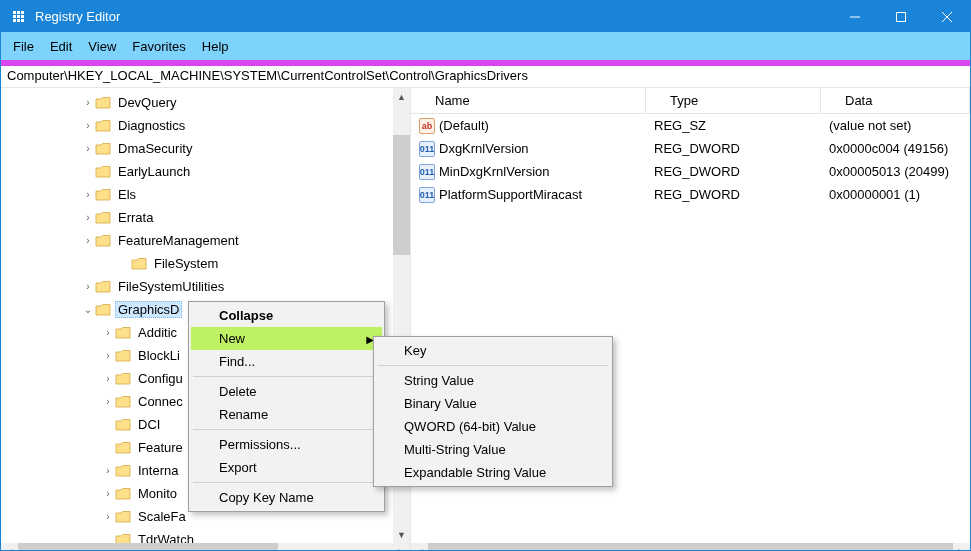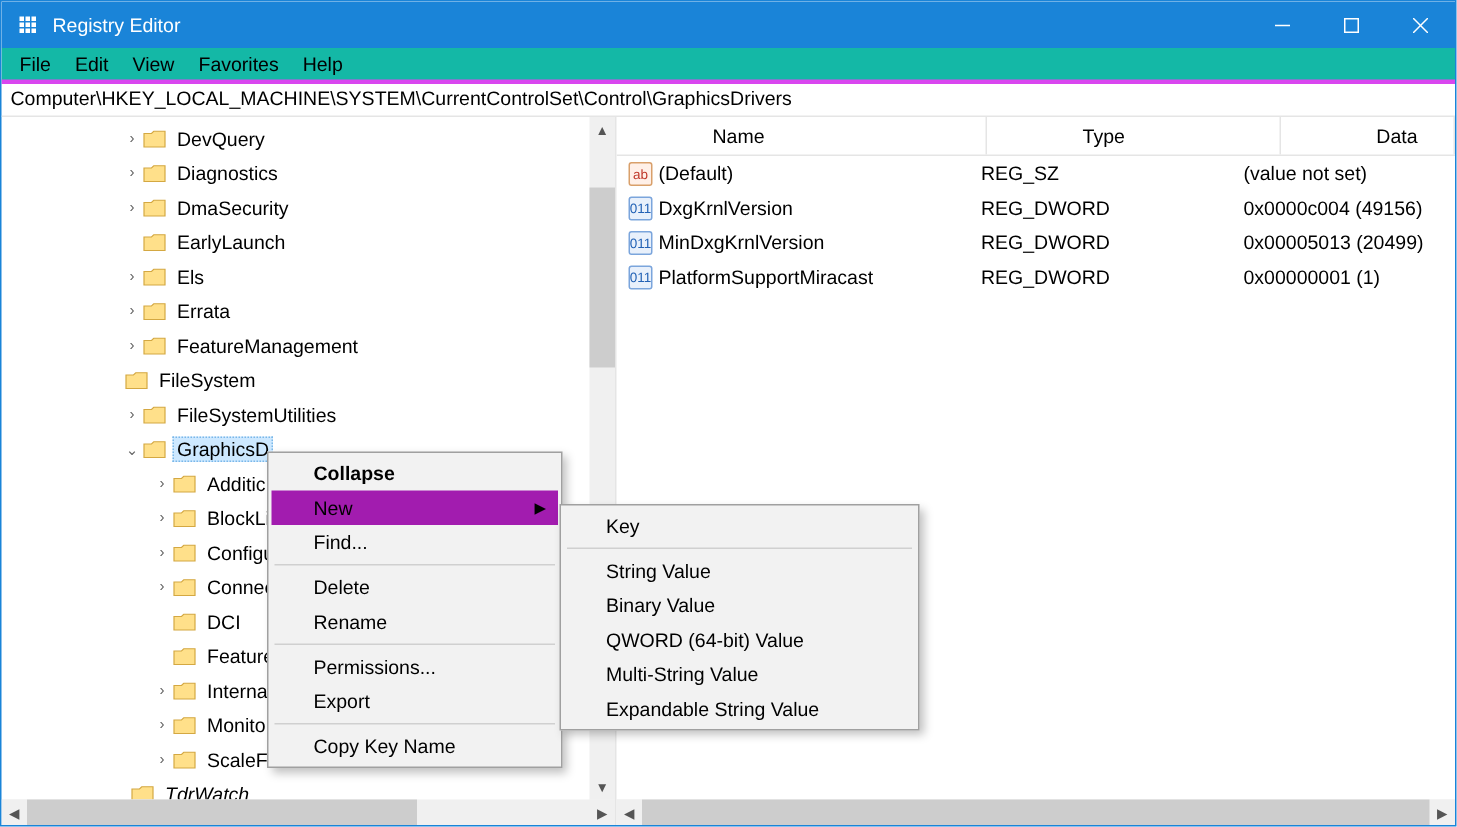--- a/index.html
+++ b/index.html
@@ -2,61 +2,61 @@
 <html><head>
 <meta charset="utf-8">
 <style>
 * { box-sizing: border-box; margin: 0; padding: 0; font-family: "Segoe UI", Tahoma, sans-serif; }
 body { width: 971px; height: 551px; background: #fff; overflow: hidden; border: 1px solid #1a84d8; }
 .titlebar { height: 31px; background: #1a84d8; display: flex; align-items: center; color: #fff; font-size: 13px; }
 .titlebar .app-icon { margin: 0 8px 0 10px; width: 16px; height: 16px; display: flex; align-items: center; justify-content: center; }
 .titlebar .title { flex: 1; }
 .win-btns { display: flex; height: 100%; }
 .win-btn { width: 46px; display: flex; align-items: center; justify-content: center; cursor: pointer; }
-.menubar { height: 24px; background: #14b8a6; display: flex; align-items: center; font-size: 13px; padding: 4px 4px; border-bottom: 3px solid #d946ef; }
+.menubar { height: 24px; background: #7dd3fc; display: flex; align-items: center; font-size: 13px; padding: 14px 4px; border-bottom: 6px solid #d946ef; }
 .menubar span { padding: 2px 8px; cursor: pointer; }
 .address { height: 22px; font-size: 13px; padding: 2px 6px; border-bottom: 1px solid #e5e5e5; white-space: nowrap; overflow: hidden; }
 .content { display: flex; height: calc(100% - 31px - 24px - 22px); }
 .tree-pane { width: 410px; border-right: 1px solid #e5e5e5; position: relative; overflow: hidden; }
 .tree { height: calc(100% - 17px); overflow: hidden; position: relative; font-size: 13px; padding-top: 3px; }
 .tree-row { height: 23px; display: flex; align-items: center; white-space: nowrap; }
 .chev { width: 14px; text-align: center; color: #666; font-size: 10px; cursor: pointer; }
 .folder-icon { width: 16px; height: 14px; margin-right: 4px; }
 .folder-icon svg { display: block; }
 .tree-label { padding: 1px 3px; }
 .tree-row.selected .tree-label { background: #cde8ff; border: 1px dotted #7ab7e8; padding: 0 2px; }
 .list-pane { flex: 1; overflow: hidden; position: relative; }
 .list-header { height: 26px; display: flex; font-size: 13px; align-items: center; border-bottom: 1px solid #e5e5e5; }
-.list-header .col { padding: 0 24px; border-right: 1px solid #e5e5e5; height: 100%; display: flex; align-items: center; margin-left: 40px; }
+.list-header .col { padding: 0 24px; border-right: 1px solid #e5e5e5; height: 100%; display: flex; align-items: center; }
 .col-name { width: 235px; }
 .col-type { width: 175px; }
 .col-data { flex: 1; }
 .list-body { font-size: 13px; }
 .list-row { height: 23px; display: flex; align-items: center; }
-.val-icon { width: 16px; height: 16px; margin: 0 4px 0 8px; display: inline-flex; align-items: center; justify-content: center; font-size: 9px; font-weight: normal; border: 1px solid #888; background: #f5f5f5; border-radius: 2px; }
+.val-icon { width: 16px; height: 16px; margin: 0 4px 0 8px; display: inline-flex; align-items: center; justify-content: center; font-size: 9px; font-weight: bold; border: 1px solid #888; background: #f5f5f5; border-radius: 2px; }
 .val-icon.sz { color: #c0392b; background: #fff0e8; border-color: #d9a06b; }
 .val-icon.dw { color: #2362b5; background: #e8f0fb; border-color: #7ba5dc; }
 .scrollbar-h { position: absolute; bottom: 0; left: 0; right: 0; height: 17px; background: #f0f0f0; display: flex; align-items: center; }
 .sb-arrow { width: 17px; height: 17px; display: flex; align-items: center; justify-content: center; color: #555; font-size: 9px; cursor: pointer; background: #f0f0f0; }
 .sb-track { flex: 1; height: 17px; position: relative; }
 .sb-thumb { position: absolute; height: 17px; background: #cdcdcd; top: 0; }
 .scrollbar-v { position: absolute; top: 0; right: 0; bottom: 17px; width: 17px; background: #f0f0f0; display: flex; flex-direction: column; }
 .sb-arrow-v { width: 17px; height: 17px; display: flex; align-items: center; justify-content: center; color: #555; font-size: 9px; cursor: pointer; }
 .sb-track-v { flex: 1; position: relative; }
 .sb-thumb-v { position: absolute; width: 17px; background: #cdcdcd; left: 0; }
 
 .ctx-menu { position: absolute; background: #f2f2f2; border: 1px solid #a0a0a0; box-shadow: 3px 3px 6px rgba(0,0,0,0.25); font-size: 13px; padding: 2px; z-index: 100; }
 .ctx-item { padding: 4px 30px 4px 28px; cursor: pointer; position: relative; white-space: nowrap; }
 .ctx-item.bold { font-weight: bold; }
-.ctx-item.hover { background: #a21caf; }
+.ctx-item.hover { background: #bef264; }
 .ctx-sep { height: 1px; background: #d0d0d0; margin: 3px 2px; }
 .ctx-arrow { position: absolute; right: 8px; top: 50%; transform: translateY(-50%); font-size: 10px; }
 
 .submenu { left: 373px; top: 336px; width: 240px; }
-.mainmenu { left: 178px; top: 301px; width: 197px; }
+.mainmenu { left: 188px; top: 301px; width: 197px; }
 
 </style>
 </head>
 <body>
 
 <div class="titlebar">
   <span class="app-icon">
     <svg width="14" height="14" viewBox="0 0 14 14">
         <rect x="1" y="1" width="3" height="3" fill="#fff"></rect>
         <rect x="5" y="1" width="3" height="3" fill="#fff"></rect>
@@ -159,21 +159,21 @@
         </div>
         <div class="tree-row" style="padding-left: 80px;">
           <span class="chev">›</span>
           <span class="folder-icon">
             <svg width="16" height="14" viewBox="0 0 16 14">
               <path d="M1 3 L6 3 L7.5 1.5 L15 1.5 L15 12 L1 12 Z" fill="#ffe08a" stroke="#d4a842" stroke-width="0.8"></path>
             </svg>
           </span>
           <span class="tree-label">FeatureManagement</span>
         </div>
-        <div class="tree-row" style="padding-left: 68px;">
+        <div class="tree-row" style="padding-left: 116px;">
           <span class="chev">&nbsp;</span>
           <span class="folder-icon">
             <svg width="16" height="14" viewBox="0 0 16 14">
               <path d="M1 3 L6 3 L7.5 1.5 L15 1.5 L15 12 L1 12 Z" fill="#ffe08a" stroke="#d4a842" stroke-width="0.8"></path>
             </svg>
           </span>
           <span class="tree-label">FileSystem</span>
         </div>
         <div class="tree-row" style="padding-left: 80px;">
           <span class="chev">›</span>
@@ -267,21 +267,21 @@
         </div>
         <div class="tree-row" style="padding-left: 100px;">
           <span class="chev">›</span>
           <span class="folder-icon">
             <svg width="16" height="14" viewBox="0 0 16 14">
               <path d="M1 3 L6 3 L7.5 1.5 L15 1.5 L15 12 L1 12 Z" fill="#ffe08a" stroke="#d4a842" stroke-width="0.8"></path>
             </svg>
           </span>
           <span class="tree-label">ScaleFa</span>
         </div>
-        <div class="tree-row" style="padding-left: 72px; font-style: italic;">
+        <div class="tree-row" style="padding-left: 100px;">
           <span class="chev">&nbsp;</span>
           <span class="folder-icon">
             <svg width="16" height="14" viewBox="0 0 16 14">
               <path d="M1 3 L6 3 L7.5 1.5 L15 1.5 L15 12 L1 12 Z" fill="#ffe08a" stroke="#d4a842" stroke-width="0.8"></path>
             </svg>
           </span>
           <span class="tree-label">TdrWatch</span>
         </div>
       </div>
     <div class="scrollbar-v">

